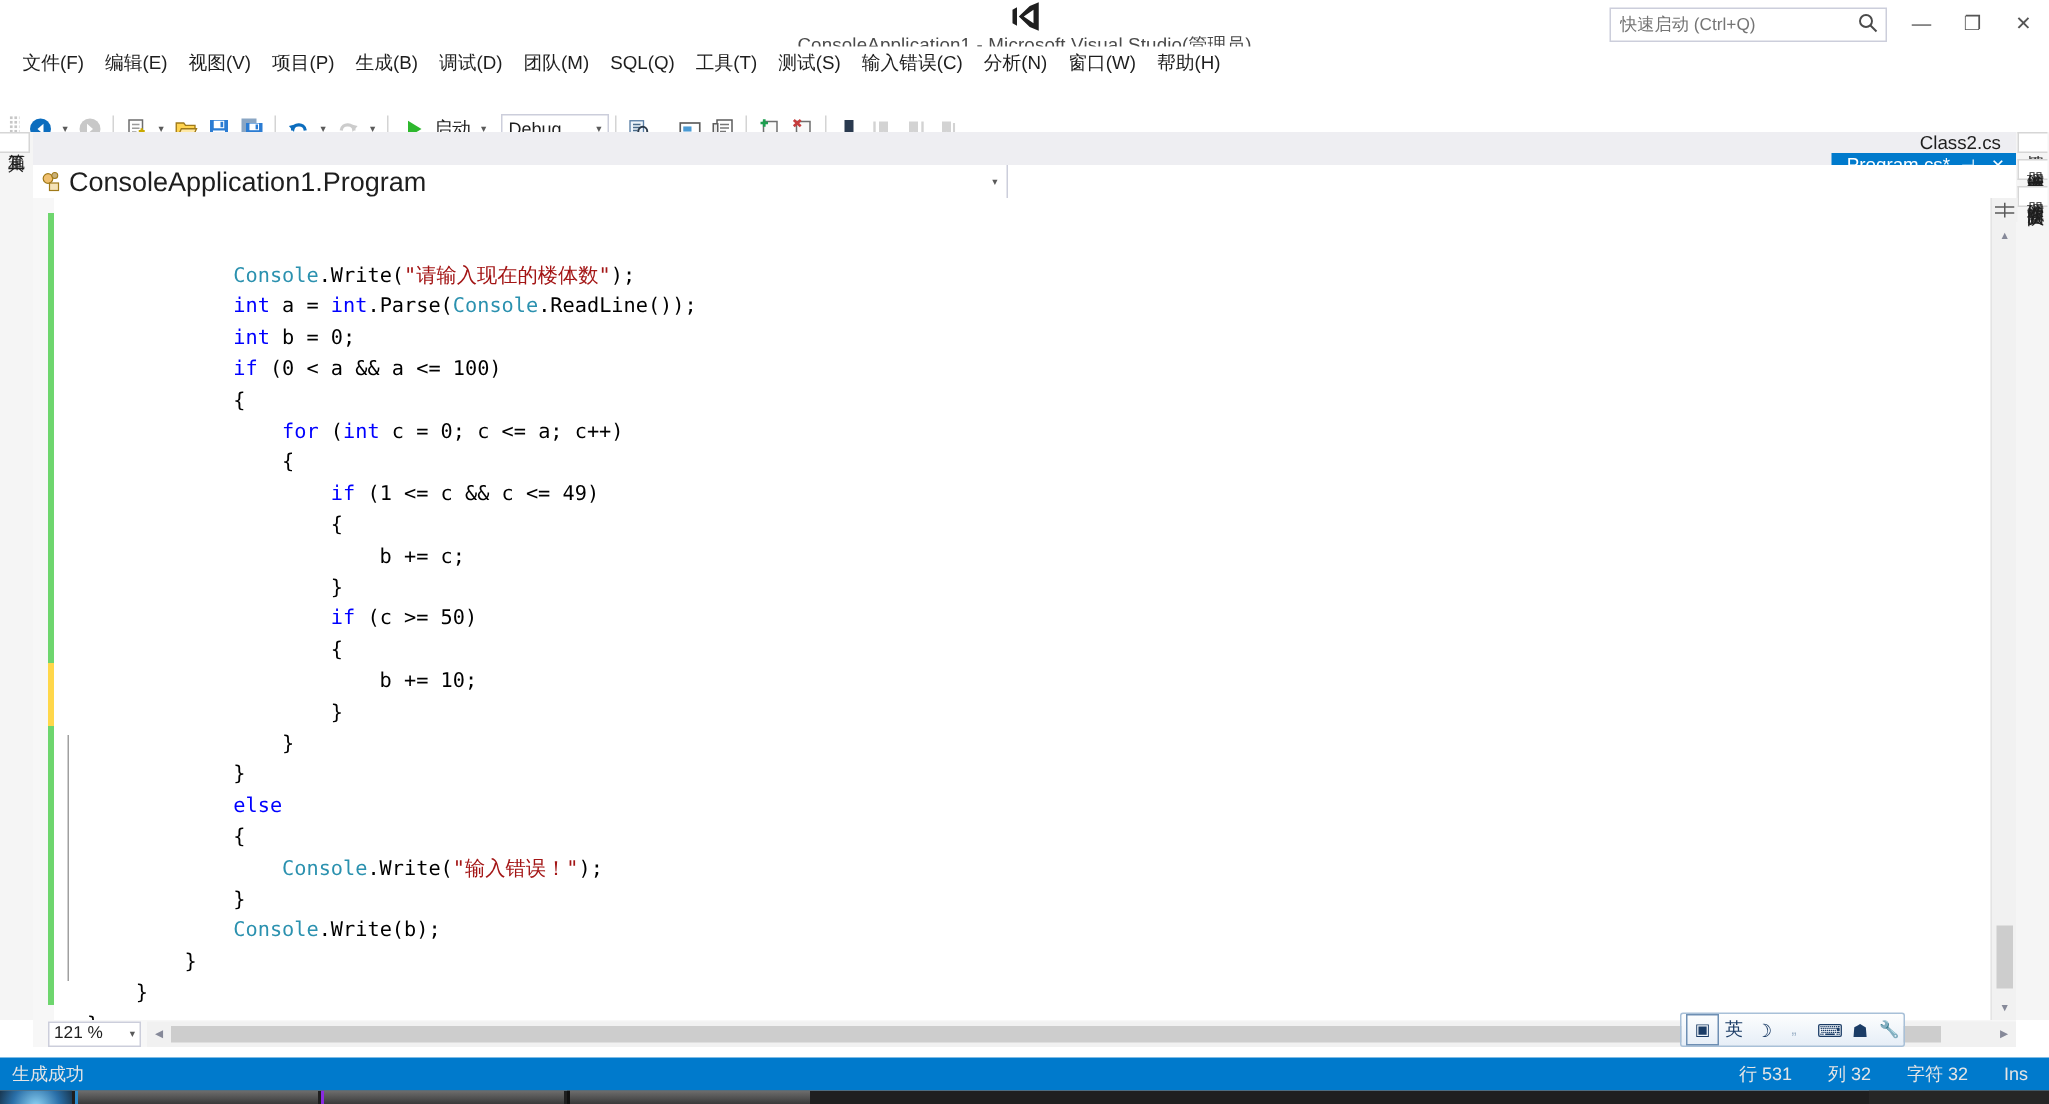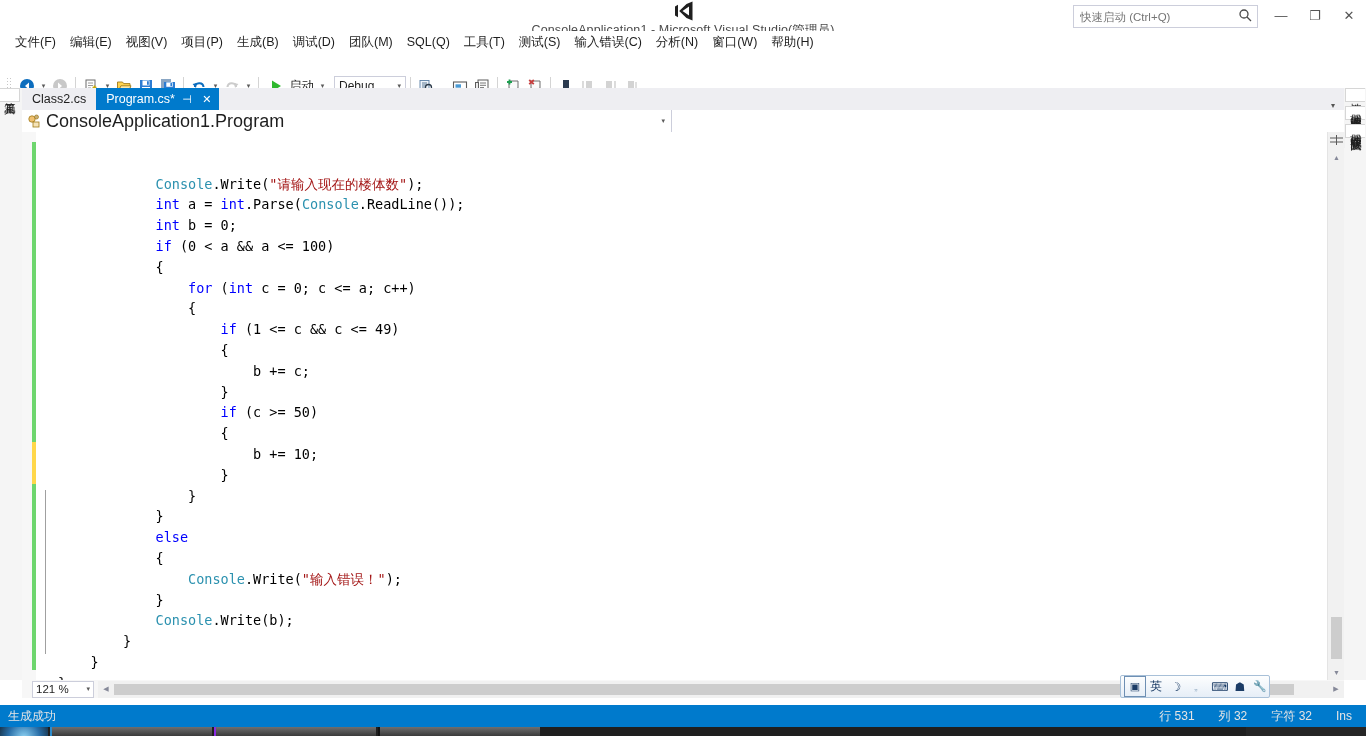--- a/index.html
+++ b/index.html
@@ -140,21 +140,21 @@
   .right-dock .vtab {
     border: 1px solid #d6d6d6; border-right: none;
     margin-bottom: 4px;
   }
 
   
   .tabstrip {
     position: absolute; left: 22px; top: 88px; width: 1322px; height: 22px;
     background: #eeeef2;
     border-bottom: 1px solid #0f172a;
-    display: flex; align-items: flex-end;
+    display: flex; align-items: flex-end; flex-direction: column;
   }
   .tab {
     height: 22px; display: flex; align-items: center;
     padding: 0 10px; font-size: 12.5px;
     box-sizing: border-box;
     white-space: nowrap;
   }
   .tab.inactive { color: #1e1e1e; background: #eeeef2; }
   .tab.active {
     background: #007acc; color: #ffffff;

